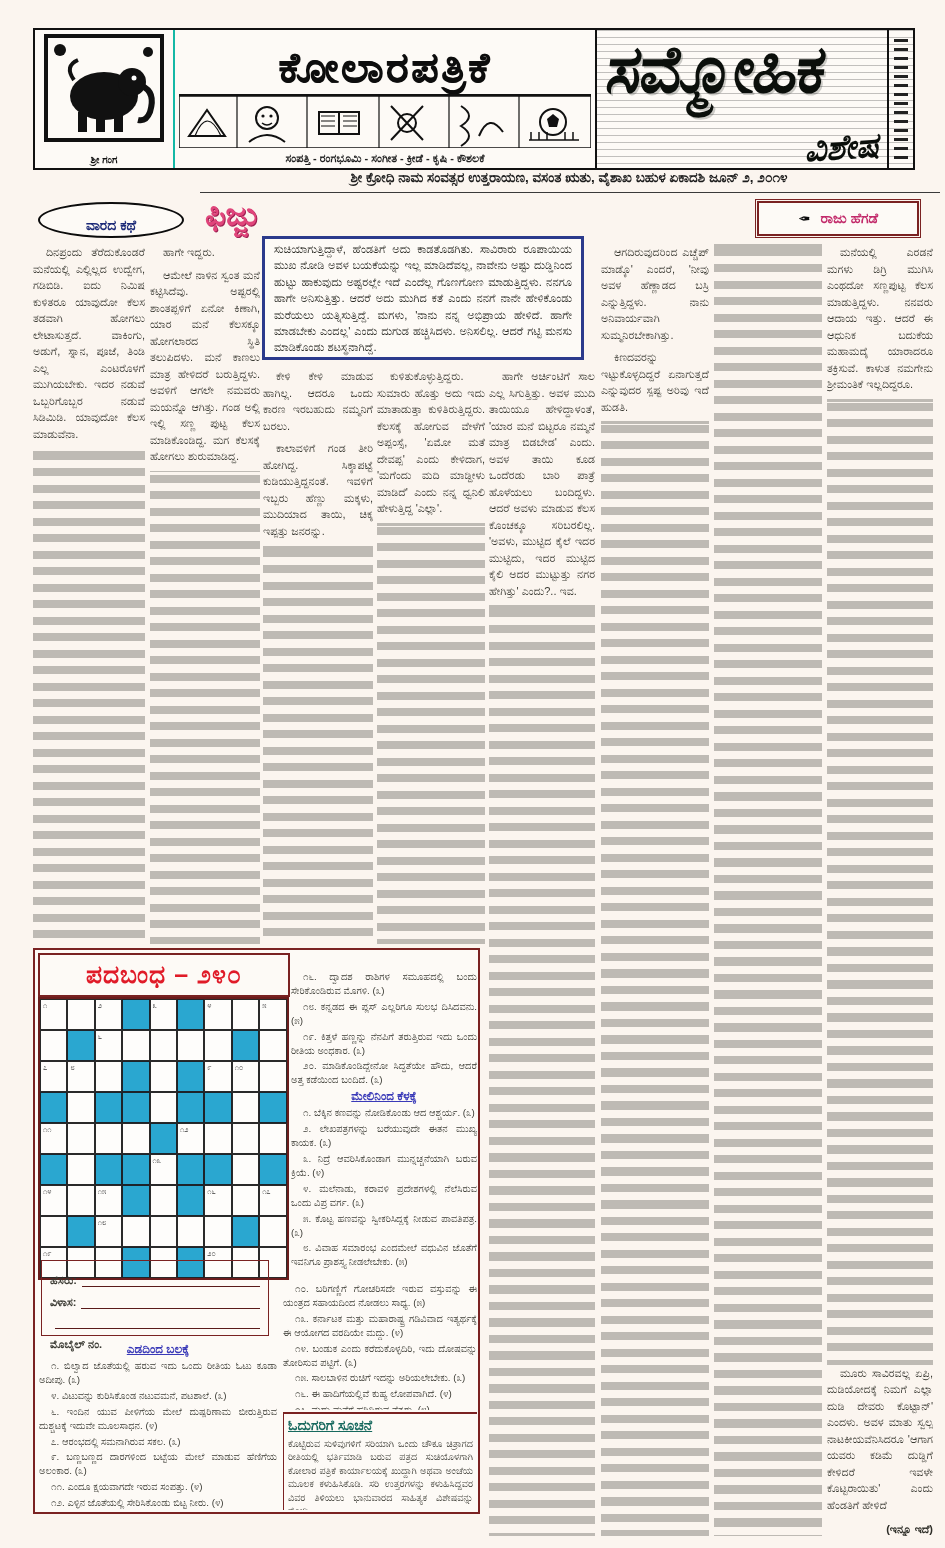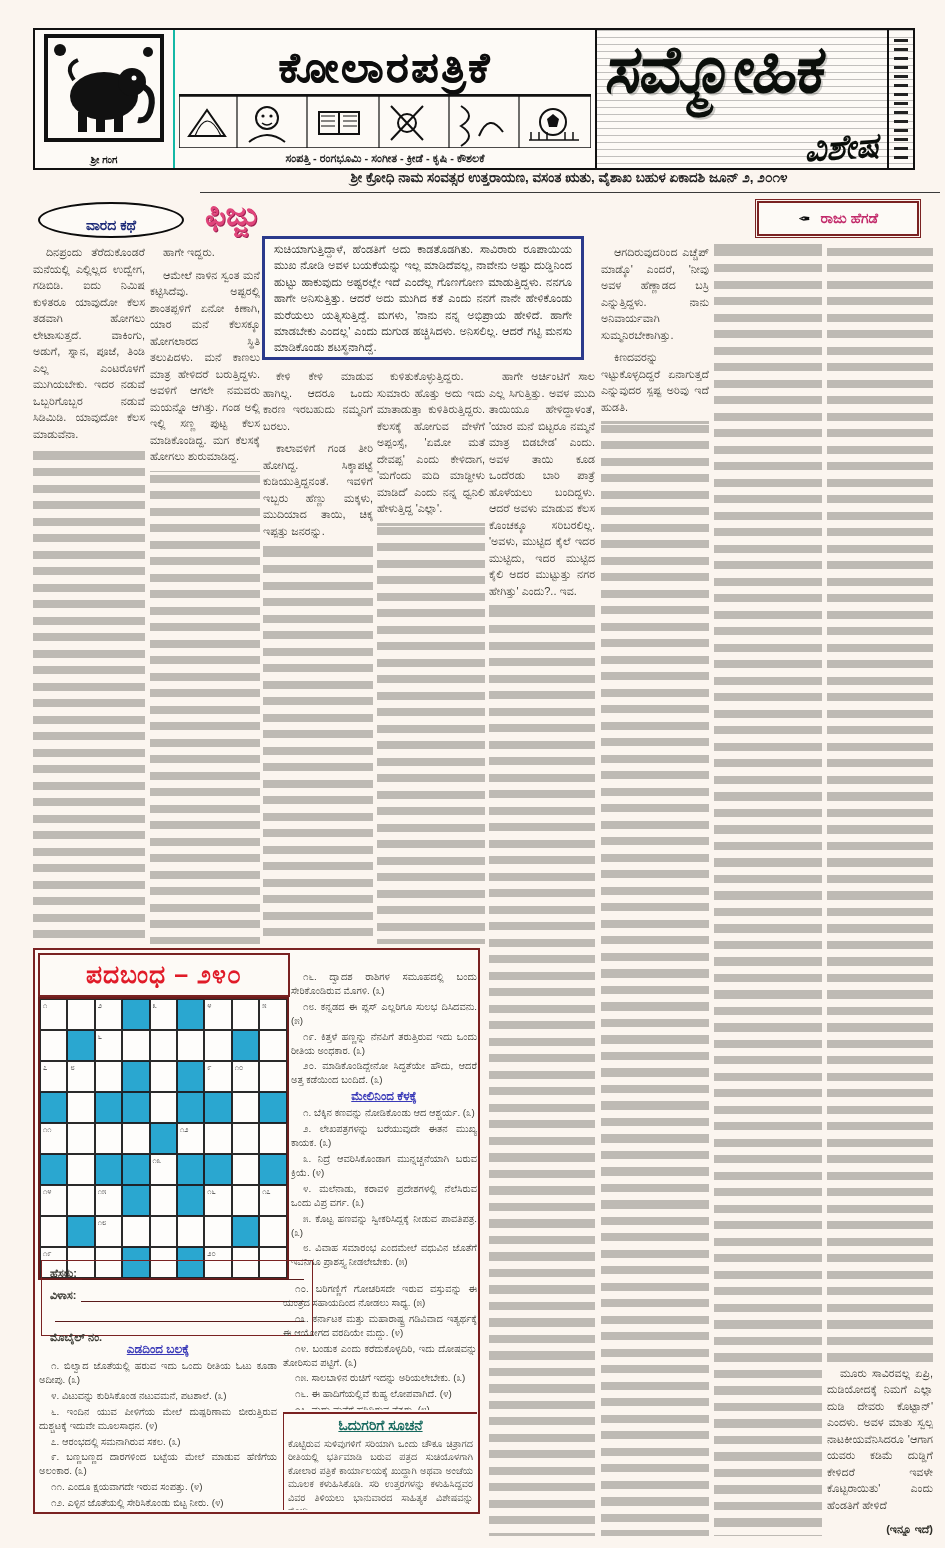--- a/index.html
+++ b/index.html
@@ -58,29 +58,29 @@
                display:flex;align-items:center;justify-content:center;}
   .xw-title{font-size:25px;font-weight:900;color:#e01b28;letter-spacing:1px;}
   .xw-grid{position:absolute;left:3px;top:47px;display:grid;grid-template-columns:repeat(9,27.4px);
            grid-auto-rows:31px;border:2px solid #6b1d1d;background:#fdfaf6;}
   .xw-cell{border:0.8px solid #2a2a2a;position:relative;background:#fefdfb;}
   .xw-cell.block{background:#2aa7d0;border-color:#1d242a;}
   .xw-num{position:absolute;left:2px;top:1px;font-size:7.5px;color:#333;}
   .clue-col{position:absolute;left:256px;top:4px;width:186px;height:322px;overflow:hidden;margin-top:16px;}
   .clue{margin:0 0 2px;font-size:9.8px;line-height:1.42;text-align:justify;text-indent:12px;color:#3a3a33;}
   .clue-head{font-size:12px;font-weight:bold;color:#3a3ab8;text-decoration:underline;text-align:center;margin:2px 0 3px;}
-  .form-box{position:absolute;left:6px;top:310px;width:272px;height:76px;border:1.5px solid #7a2222;
-            padding:6px 8px;box-sizing:border-box;font-size:11px;font-weight:bold;color:#3a3a33;}
+  .form-box{position:absolute;left:6px;top:310px;width:228px;height:76px;border:1.5px solid #7a2222;
+            padding:13px 8px;box-sizing:border-box;font-size:11px;font-weight:bold;color:#3a3a33;}
   .form-row{display:flex;align-items:flex-end;margin-bottom:9px;}
   .form-row .line{flex:1;border-bottom:1.5px solid #5a1a1a;margin-left:5px;height:10px;}
   .across-zone{position:absolute;left:4px;top:390px;width:238px;height:170px;overflow:hidden;}
   .down-bottom-zone{position:absolute;left:248px;top:332px;width:194px;height:128px;overflow:hidden;}
   .notice-box{position:absolute;left:248px;top:462px;width:194px;height:98px;border-top:2px solid #7a2222;
               border-left:1.5px solid #7a2222;padding:3px 4px;box-sizing:border-box;overflow:hidden;}
-  .notice-title{font-size:14px;font-weight:bold;color:#17695e;text-decoration:underline;text-align:center;margin:0 0 3px;}
+  .notice-title{font-size:14px;font-weight:bold;color:#17695e;text-decoration:underline;text-align:left;margin:0 0 3px;}
   .notice-body{font-size:9.6px;line-height:1.4;text-align:justify;color:#3a3a33;margin:0;}
 </style>
 </head>
 <body>
 
 <div class="page">
 
   <div class="masthead">
     <div class="emblem">
       <svg width="120" height="108" viewBox="0 0 120 108">
@@ -184,20 +184,21 @@
   <div class="col" style="left:489px;top:368px;width:106px;height:1168px">
     <div>
         <p class="para">ಹಾಗೇ ಅರ್ಚಿಂಟಿಗೆ ಸಾಲ ಎಲ್ಲ ಸಿಗುತ್ತಿತ್ತು. ಅವಳ ಮುದಿ ತಾಯಿಯೂ ಹೇಳಿದ್ದಾಳಂತೆ, 'ಯಾರ ಮನೆ ಬಿಟ್ಟರೂ ನಮ್ಮನೆ ಮಾತ್ರ ಬಿಡಬೇಡ' ಎಂದು. ಅವಳ ತಾಯಿ ಕೂಡ ಒಂದೆರಡು ಬಾರಿ ಪಾತ್ರೆ ಹೊಳೆಯಲು ಬಂದಿದ್ದಳು. ಆದರೆ ಅವಳು ಮಾಡುವ ಕೆಲಸ ಕೊಂಚಕ್ಕೂ ಸರಿಬರಲಿಲ್ಲ. 'ಅವಳು, ಮುಟ್ಟಿದ ಕೈಲೆ ಇದರ ಮುಟ್ಟಿದು, ಇದರ ಮುಟ್ಟಿದ ಕೈಲಿ ಅದರ ಮುಟ್ಟುತ್ತು ನಗರ ಹೇಗಿತ್ತು' ಎಂದು?.. ಇವ.</p>
       </div>
       <div class="fill-lines"></div>
   </div>
   <div class="col" style="left:714px;top:244px;width:108px;height:1292px">
       <div class="fill-lines"></div>
   </div>
   <div class="col" style="left:827px;top:244px;width:106px;height:1292px">
+    <p class="para">ಮನೆಯಲ್ಲಿ ಎರಡನೆ ಮಗಳು ಡಿಗ್ರಿ ಮುಗಿಸಿ ಎಂಥದೋ ಸಣ್ಣಪುಟ್ಟ ಕೆಲಸ ಮಾಡುತ್ತಿದ್ದಳು. ನನವರು ಆದಾಯ ಇತ್ತು. ಆದರೆ ಈ ಆಧುನಿಕ ಬದುಕೆಯ ಮಹಾಮದ್ಕೆ ಯಾರಾದರೂ ತಕ್ರಿಸುವೆ. ಕಾಳುತ ನಮಗೇನು ಶ್ರೀಮಂತಿಕೆ ಇಲ್ಲದಿದ್ದರೂ.</p>
     <div class="fill-lines"></div>
     <p class="para">ಮೂರು ಸಾವಿರವಲ್ಲ ಏಪ್ರಿ, ದುಡಿಯೋದಕ್ಕೆ ನಿಮಗೆ ಎಲ್ಲಾ ದುಡಿ ದೇವರು ಕೊಟ್ಟಾನ್' ಎಂದಳು. ಅವಳ ಮಾತು ಸ್ವಲ್ಪ ನಾಟಕೀಯವೆನಿಸಿದರೂ 'ಆಗಾಗ ಯವರು ಕಡಿಮೆ ದುಡ್ಡಿಗೆ ಕೇಳಿದರೆ ಇವಳೇ ಕೊಟ್ಟರಾಯಿತು' ಎಂದು ಹೆಂಡತಿಗೆ ಹೇಳಿದೆ</p>
     <div class="endnote">(ಇನ್ನೂ ಇದೆ)</div>
   </div>
 
   <div class="xw">
     <div class="xw-titlebox">
       <span class="xw-title">ಪದಬಂಧ – ೨೪೦</span>
     </div>
 

